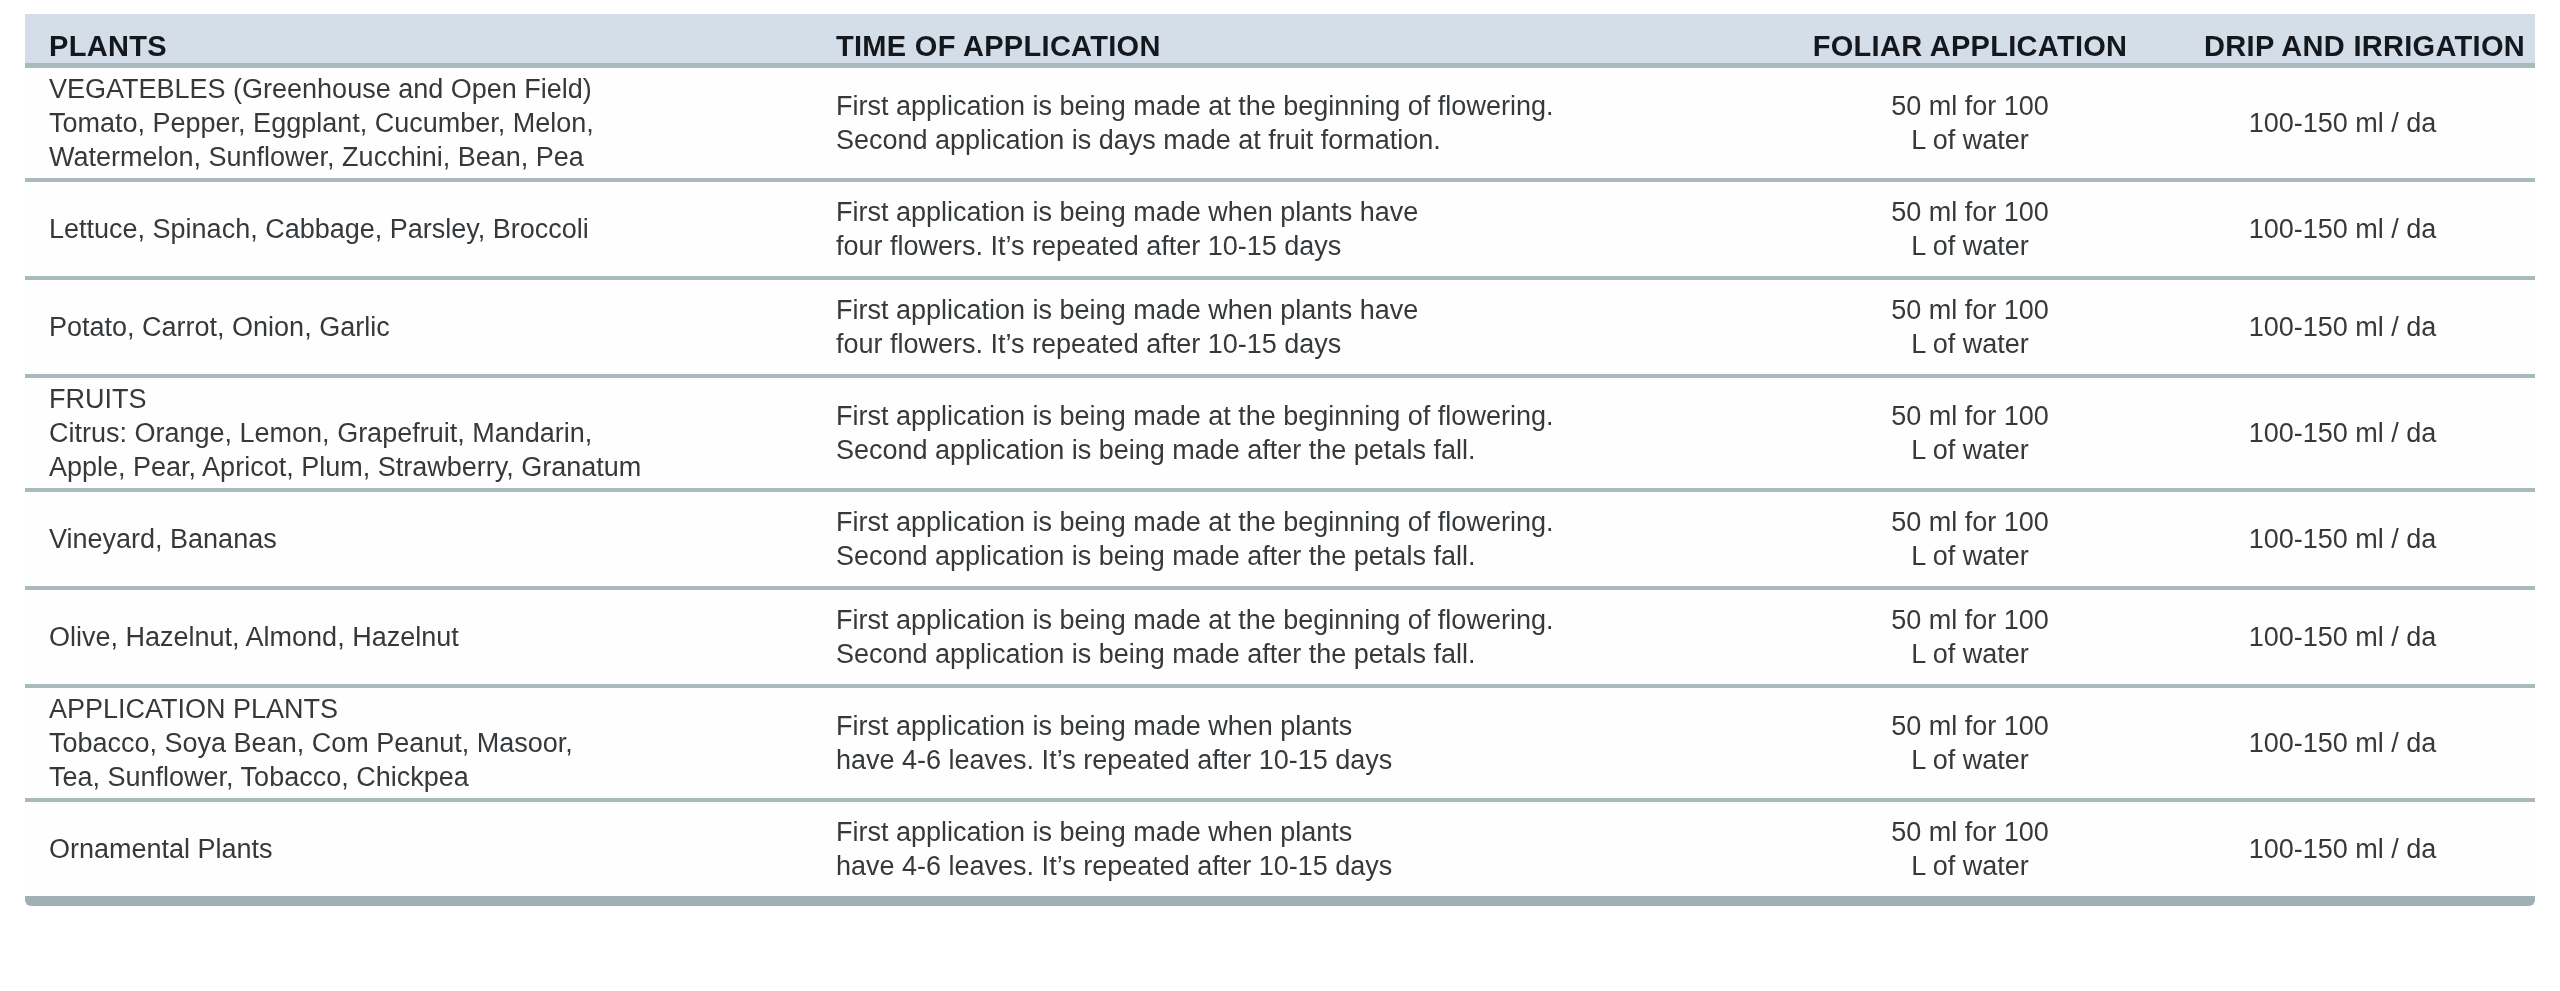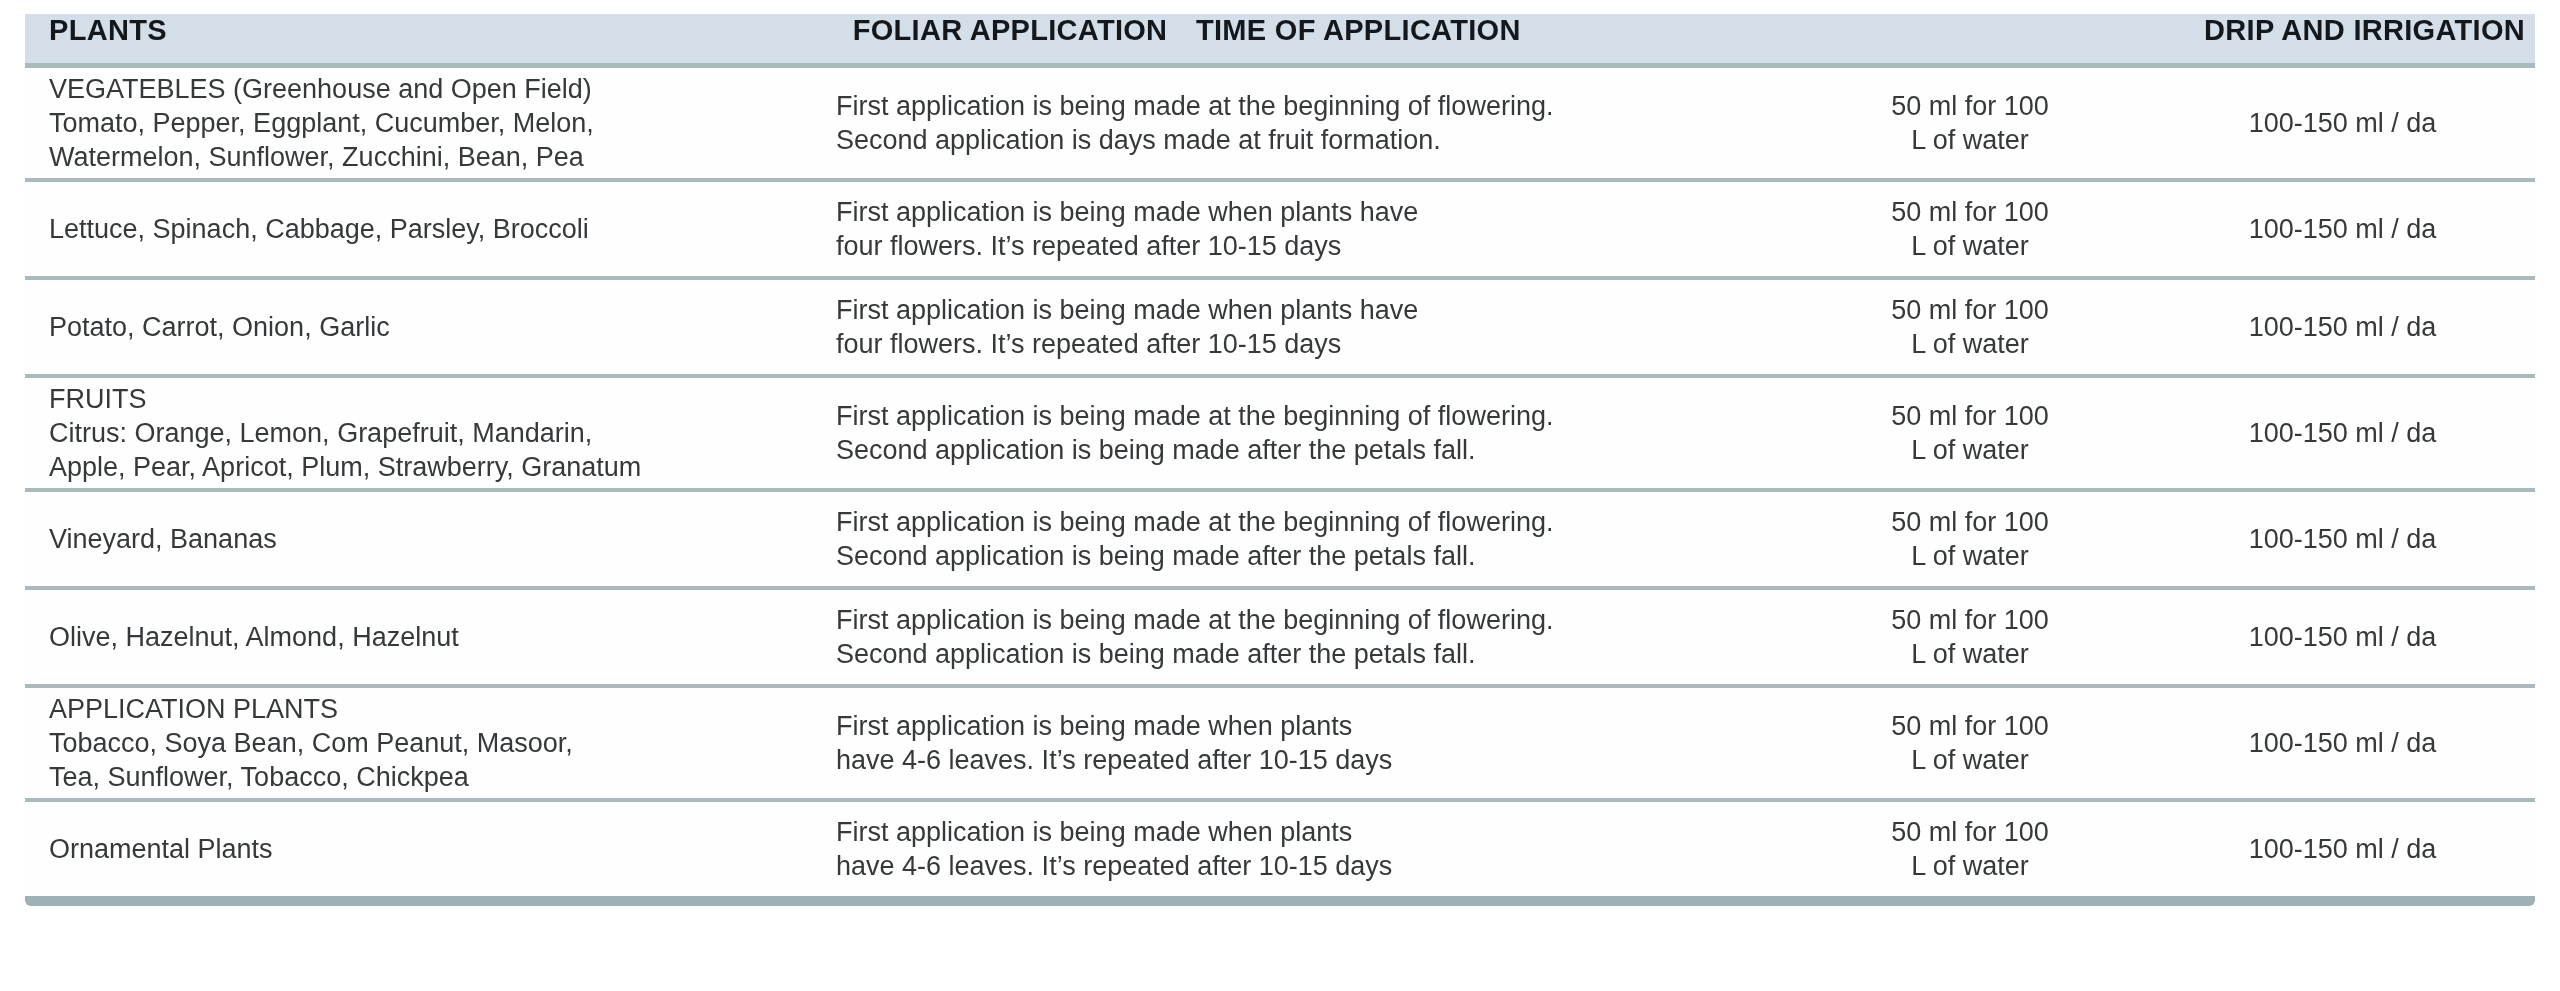--- a/index.html
+++ b/index.html
@@ -13,21 +13,21 @@
   body{
     width:2560px;height:991px;background:#ffffff;
     font-family:"Liberation Sans", sans-serif;
     color:var(--body-text);
     position:relative;overflow:hidden;
   }
   .table{
     position:absolute;left:25px;top:14px;width:2510px;
   }
   .thead{
-    display:flex;align-items:flex-start;
+    display:flex;align-items:flex-end;
     background:var(--header-bg);
     height:49px;
     border-bottom:5px solid var(--separator);
   }
   .th{
     font-weight:bold;color:var(--header-text);
     font-size:29px;letter-spacing:.3px;
     white-space:nowrap;
   }
   .tr{
@@ -48,22 +48,22 @@
   .thead .col-foliar{align-items:center;text-align:center;}
   .thead .col-drip{align-items:flex-end;text-align:right;box-sizing:border-box;padding-right:10px;}
   .thead .th{display:block;}
 </style>
 </head>
 <body>
 
 <div class="table">
   <div class="thead">
     <div class="th col-plants">PLANTS</div>
+    <div class="th col-time">TIME OF APPLICATION</div>
     <div class="th col-foliar">FOLIAR APPLICATION</div>
-    <div class="th col-time">TIME OF APPLICATION</div>
     <div class="th col-drip">DRIP AND IRRIGATION</div>
   </div>
   <div class="tbody" id="tbody">
       <div class="tr">
         <div class="td col-plants">
           <div class="line">VEGATEBLES (Greenhouse and Open Field)</div>
           <div class="line">Tomato, Pepper, Eggplant, Cucumber, Melon,</div>
           <div class="line">Watermelon, Sunflower, Zucchini, Bean, Pea</div>
         </div>
         <div class="td col-time">

